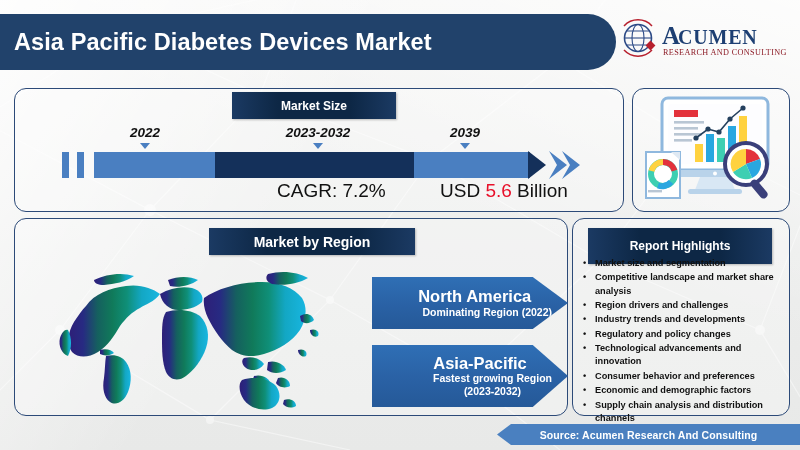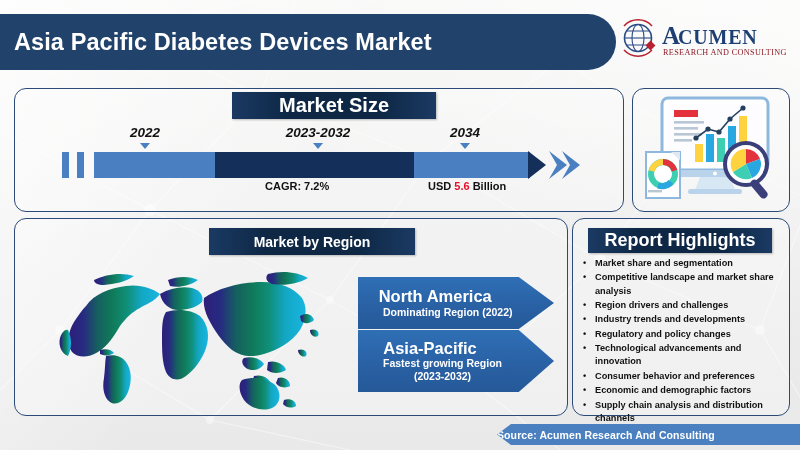--- a/index.html
+++ b/index.html
@@ -40,46 +40,47 @@
     position:absolute;display:flex;align-items:center;justify-content:center;
     background:linear-gradient(90deg,#1b3a63 0%,#0d2745 28%,#0d2745 72%,#1b3a63 100%);
     color:#fff;font-weight:bold;box-shadow:1px 1px 2px rgba(0,0,0,.25);
   }
   
   .yr{position:absolute;font-size:13.5px;font-weight:bold;color:#111;white-space:nowrap;text-align:center;font-style:italic;}
   .ptr{position:absolute;width:0;height:0;border-left:5px solid transparent;
        border-right:5px solid transparent;border-top:6px solid #4a7fc1;}
   .seg{position:absolute;height:26px;}
   .tick{position:absolute;height:26px;width:7px;background:#4a7fc1;}
-  .kpi{position:absolute;font-size:11px;font-weight:bold;color:#111;white-space:nowrap;}
+  .kpi{position:absolute;font-size:19px;font-weight:normal;color:#111;white-space:nowrap;margin-left:12px;}
   .kpi .red{color:#e8102a;}
   
   .arrow-badge{
     position:absolute;display:flex;flex-direction:column;
-    align-items:flex-start;justify-content:center;color:#fff;text-align:center;
+    align-items:flex-end;justify-content:center;color:#fff;text-align:center;
     background:linear-gradient(180deg,#2f6fb5 0%,#2a62a6 50%,#255998 100%);
     clip-path:polygon(0 0, 82% 0, 100% 50%, 82% 100%, 0 100%);
     box-shadow:1px 1px 3px rgba(0,0,0,.3);
+    margin-left:14px;
   }
   .arrow-badge .a-title{font-size:16.5px;font-weight:bold;line-height:1.12;}
   .arrow-badge .a-sub{font-size:10.5px;font-weight:bold;line-height:1.25;padding-left:25px;}
   .badge-pad{padding-right:16px;display:flex;flex-direction:column;align-items:center;}
   
   .hl-list{position:absolute;left:581px;top:257px;width:208px;}
   .hl-item{
     position:relative;font-size:9.2px;font-weight:bold;color:#111;
     line-height:1.42;padding-left:14px;margin-bottom:1.4px;
   }
   .hl-item .bl{position:absolute;left:2px;top:0;}
   
   .source-bar{
     position:absolute;left:497px;top:424px;width:303px;height:21px;
     background:#4a80c0;
     clip-path:polygon(14px 0, 100% 0, 100% 100%, 14px 100%, 0 50%);
-    display:flex;align-items:center;
+    display:flex;align-items:center;justify-content:center;
   }
   .source-bar span{color:#fff;font-size:10.5px;font-weight:bold;letter-spacing:.1px;}
 </style>
 </head>
 <body>
 
 <div id="stage">
 
   <svg id="bgnet" viewBox="0 0 800 450" preserveAspectRatio="none">
     <g stroke="#ffffff" stroke-width="1.1" fill="none" opacity="0.9">
@@ -127,36 +128,36 @@
       <path d="M8 36 A19 19 0 0 0 36 36" fill="none" stroke="#b7202e" stroke-width="1.5"></path>
       <rect x="31" y="28" width="7" height="7" fill="#b7202e" transform="rotate(45 34.5 31.5)"></rect>
     </g>
     <text x="46" y="30" font-family="Liberation Serif, serif" font-size="25" font-weight="bold" fill="#1d3f73" letter-spacing="0.4">A</text>
     <text x="62" y="30" font-family="Liberation Serif, serif" font-size="20" font-weight="bold" fill="#1d3f73" letter-spacing="0.8">CUMEN</text>
     <text x="47" y="41" font-family="Liberation Serif, serif" font-size="8.2" fill="#8c1a25" letter-spacing="0.35">RESEARCH AND CONSULTING</text>
   </svg>
 
   <div class="panel" style="left:14px;top:88px;width:608px;height:122px;"></div>
 
-  <div class="tag" style="left:232px;top:92px;width:204px;height:27px;font-size:20px;text-align:right;">
+  <div class="tag" style="left:232px;top:92px;width:164px;height:27px;font-size:12px;text-align:right;">
     <span>Market Size</span>
   </div>
 
   <div class="yr" style="left:105px;top:125px;width:80px;">
     <span>2022</span>
   </div>
   <div class="ptr" style="left:140px;top:143px;"></div>
 
   <div class="yr" style="left:248px;top:125px;width:140px;">
     <span>2023-2032</span>
   </div>
   <div class="ptr" style="left:313px;top:143px;"></div>
 
   <div class="yr" style="left:425px;top:125px;width:80px;">
-    <span>2034</span>
+    <span>2039</span>
   </div>
   <div class="ptr" style="left:460px;top:143px;"></div>
 
   <div class="tick" style="left:62px;top:152px;"></div>
   <div class="tick" style="left:77px;top:152px;"></div>
   <div class="seg" style="left:94px;top:152px;width:121px;background:#4a7fc1;"></div>
   <div class="seg" style="left:215px;top:152px;width:199px;background:#14305a;"></div>
   <div class="seg" style="left:414px;top:152px;width:116px;background:#4a7fc1;"></div>
   <svg style="position:absolute;left:528px;top:150px;width:52px;height:30px;" viewBox="0 0 52 30">
     <path d="M0 1 L18 15 L0 29 Z" fill="#14305a"></path>
@@ -278,38 +279,38 @@
     </g>
   </svg>
 
   <div class="arrow-badge" style="left:358px;top:277px;width:196px;height:52px;">
     <div class="badge-pad">
       <div class="a-title">North America</div>
       <div class="a-sub">Dominating Region (2022)</div>
     </div>
   </div>
 
-  <div class="arrow-badge" style="left:358px;top:330px;width:196px;height:62px;">
+  <div class="arrow-badge" style="left:358px;top:345px;width:196px;height:62px;">
     <div class="badge-pad">
       <div class="a-title">Asia-Pacific</div>
       <div class="a-sub">Fastest growing Region</div>
       <div class="a-sub">(2023-2032)</div>
     </div>
   </div>
 
   <div class="panel" style="left:572px;top:218px;width:216px;height:196px;"></div>
 
-  <div class="tag" style="left:588px;top:228px;width:184px;height:25px;font-size:18px;">
+  <div class="tag" style="left:588px;top:228px;width:184px;height:36px;font-size:12px;">
     <span>Report Highlights</span>
   </div>
 
   <div class="hl-list">
     <div class="hl-item">
       <span class="bl">•</span>
-      <span>Market share and segmentation</span>
+      <span>Market size and segmentation</span>
     </div>
     <div class="hl-item">
       <span class="bl">•</span>
       <span>Competitive landscape and market share analysis</span>
     </div>
     <div class="hl-item">
       <span class="bl">•</span>
       <span>Region drivers and challenges</span>
     </div>
     <div class="hl-item">

